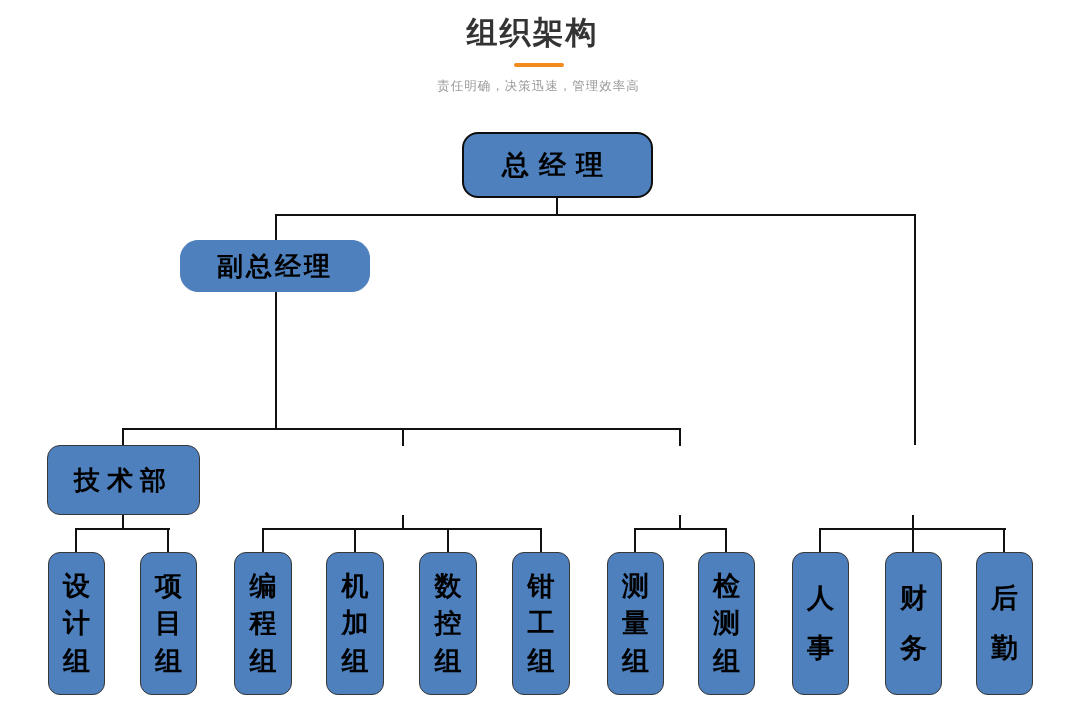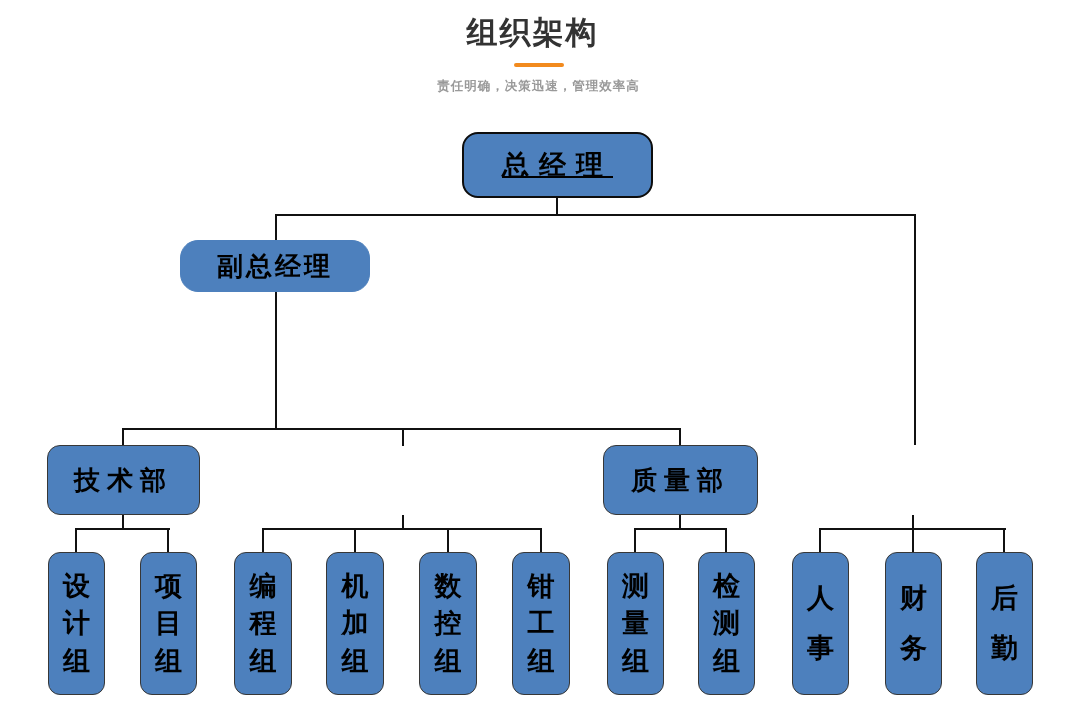--- a/index.html
+++ b/index.html
@@ -19,36 +19,36 @@
     letter-spacing:2px;
     font-family:"Liberation Sans", sans-serif;
   }
   .hdr .bar{
     width:50px;height:4px;border-radius:2px;
     margin:11px auto 0 auto;
     background:#f28a1d;
   }
   .hdr .sub{
     margin-top:11px;
-    font-size:12.5px;color:#999999;letter-spacing:1px;font-weight:bold;
+    font-size:12.5px;color:#999999;letter-spacing:1px;
   }
   
   .ln{position:absolute;background:#111111;display:block;}
   
   .node{
     position:absolute;box-sizing:border-box;
     background:#4d80bd;
     border:1.5px solid #373737;
     border-radius:13px;
     display:flex;align-items:center;justify-content:center;
     color:#000000;
     font-family:"Liberation Serif", serif;
     font-weight:700;font-size:26px;letter-spacing:7px;
   }
-  .node.root{border:2.5px solid #0d0d0d;border-radius:16px;font-size:27px;letter-spacing:10px;text-decoration:underline;}
+  .node.root{border:2.5px solid #0d0d0d;border-radius:16px;font-size:27px;letter-spacing:10px;}
   .node.dgm{border:1px solid #4d80bd;border-radius:18px;letter-spacing:3px;}
   .node.v{
     flex-direction:column;justify-content:space-evenly;
     letter-spacing:0;padding:9px 0;font-size:27px;
     border-radius:12px;
   }
   .node.v span{line-height:1;display:block;}
 </style>
 </head>
 <body>
@@ -92,21 +92,20 @@
   <i class="ln" style="left:819px;top:528px;width:187px;height:2px"></i>
   <i class="ln" style="left:819px;top:528px;width:2px;height:25px"></i>
   <i class="ln" style="left:912px;top:528px;width:2px;height:25px"></i>
   <i class="ln" style="left:1003px;top:528px;width:2px;height:25px"></i>
 
   <div class="node root" style="left:462px;top:132px;width:191px;height:66px">总经理</div>
 
   <div class="node dgm" style="left:180px;top:240px;width:190px;height:52px">副总经理</div>
 
   <div class="node" style="left:47px;top:445px;width:153px;height:70px">技术部</div>
-  <div class="node" style="left:603px;top:445px;width:155px;height:70px">质量部</div>
 
   <div class="node v" style="left:48px;top:552px;width:57px;height:143px">
       <span>设</span>
       <span>计</span>
       <span>组</span>
     </div>
   <div class="node v" style="left:140px;top:552px;width:57px;height:143px">
       <span>项</span>
       <span>目</span>
       <span>组</span>

